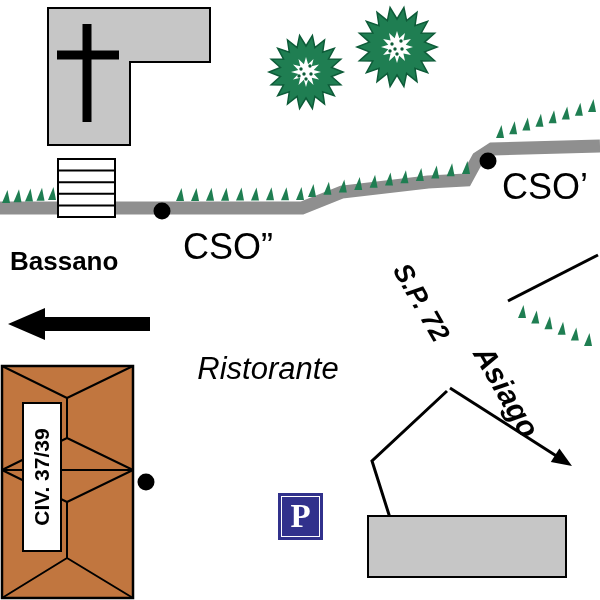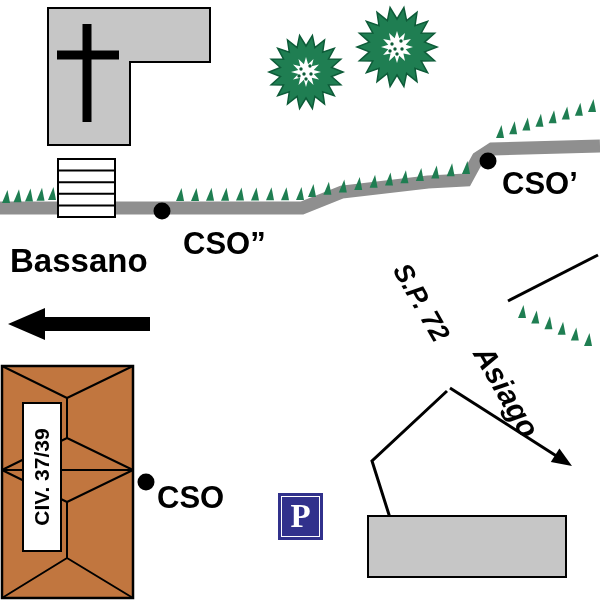--- a/index.html
+++ b/index.html
@@ -2,22 +2,22 @@
 <html style="--road: #8f8f8f; --building-gray: #c6c6c6; --tree: #1f7e52; --tree-dark: #0d5b38; --roof: #c1763f; --parking-bg: #31318c; --line: #000000;"><head>
 <meta charset="utf-8">
 <style>
   html,body{margin:0;padding:0;background:#fff;}
   #map-root{
     position:relative;width:600px;height:600px;background:#ffffff;overflow:hidden;
     font-family:"Liberation Sans","DejaVu Sans",sans-serif;color:#000;
   }
   #map-svg{position:absolute;left:0;top:0;}
   .lbl{position:absolute;white-space:nowrap;}
-  .lbl-bold{font-weight:bold;font-size:33px;line-height:36px;}
-  .lbl-cso{font-weight:bold;font-size:31px;}
+  .lbl-bold{font-weight:bold;font-size:26px;line-height:36px;}
+  .lbl-cso{font-weight:normal;font-size:36px;}
   .lbl-italic{font-style:italic;font-size:31px;line-height:38px;font-weight:400;}
   .lbl-rot{font-weight:bold;font-style:italic;font-size:27px;transform-origin:left top;transform:rotate(60deg);}
   #ristorante-block{left:118px;top:350px;width:300px;text-align:center;}
   #civ-label{
     position:absolute;left:22px;top:402px;width:36px;height:146px;
     background:#fff;border:2px solid #000;display:flex;align-items:center;justify-content:center;
   }
   #civ-label span{
     font-weight:bold;font-size:21px;white-space:nowrap;transform:rotate(-90deg);
   }
@@ -148,23 +148,23 @@
         </g>
       </g>
   </svg>
 
   <div class="lbl lbl-bold" style="left:10px;top:243px;">
     <div>Bassano</div>
   </div>
 
   <div class="lbl lbl-cso" style="left:168px;top:226px;margin-left:15px;">CSO”</div>
   <div class="lbl lbl-cso" style="left:502px;top:166px;">CSO’</div>
-  <div class="lbl lbl-cso" style="left:157px;top:480px;">CSO</div>
 
   <div class="lbl lbl-italic" id="ristorante-block">
+    <div>Ristorante</div>
   </div>
 
   <div class="lbl lbl-rot" style="left:413px;top:258px;">S.P. 72</div>
   <div class="lbl lbl-rot" style="left:496px;top:340px;font-size:30px;">Asiago</div>
 
   <div id="civ-label">
     <span>CIV. 37/39</span>
   </div>
 
   <div id="parking-sign">

